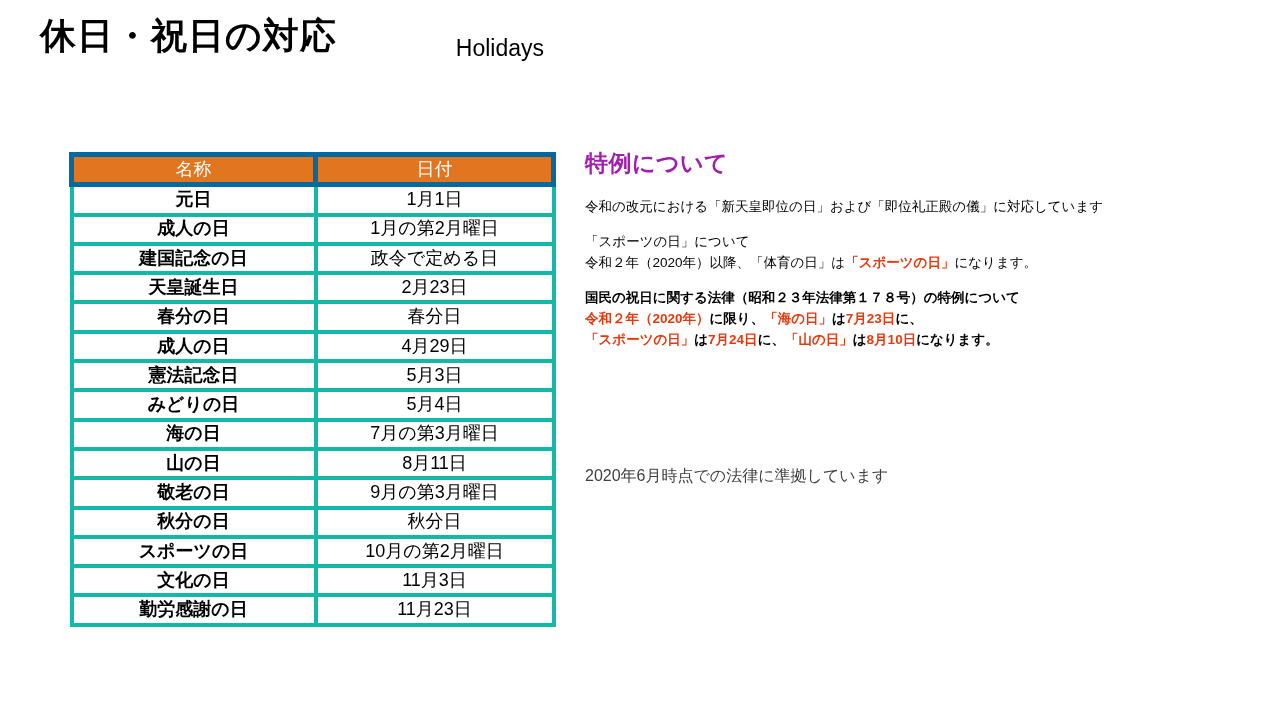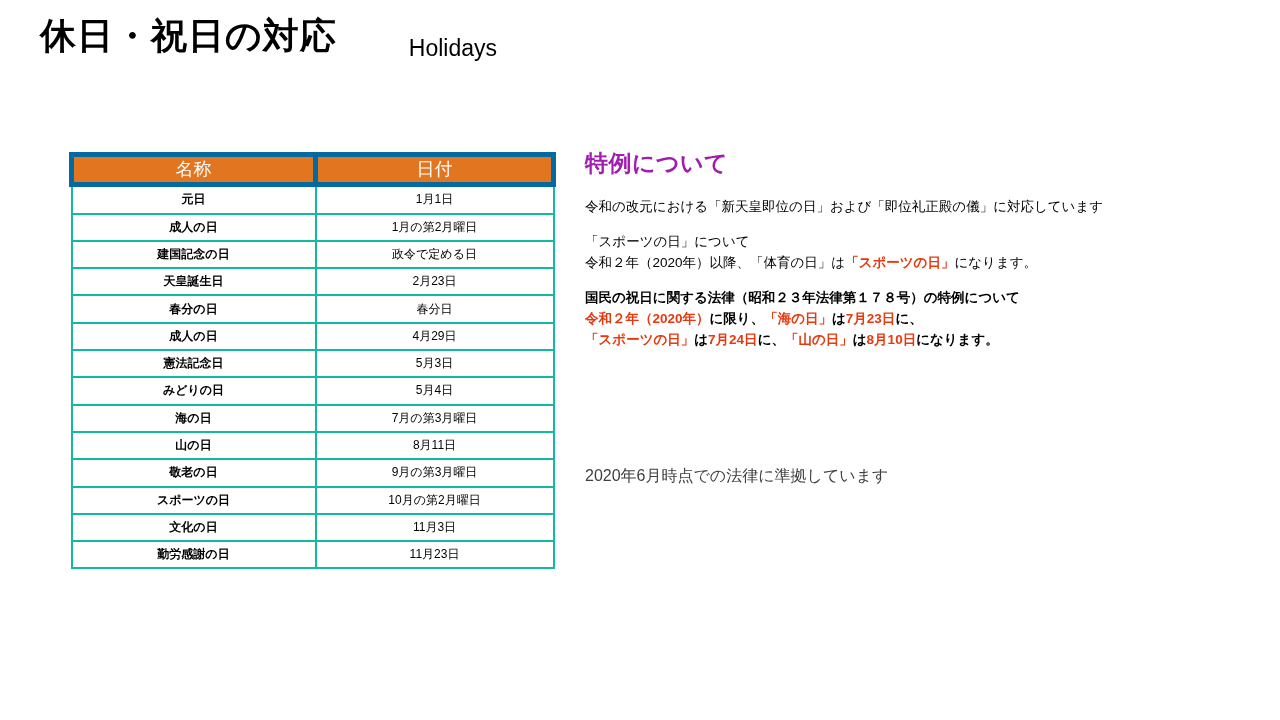--- a/index.html
+++ b/index.html
@@ -16,20 +16,21 @@
     position: relative;
   }
 
   
   .title-row {
     position: absolute;
     left: 40px;
     top: 12px;
     display: flex;
     align-items: baseline;
+    gap: 47px;
   }
   .title-main {
     font-size: 36px;
     font-weight: bold;
     letter-spacing: 1px;
     color: #000000;
     white-space: nowrap;
   }
   .title-sub {
     font-size: 23px;
@@ -48,26 +49,26 @@
     top: 152px;
     width: 482px;
   }
   table.holidays {
     border-collapse: collapse;
     width: 482px;
     table-layout: fixed;
   }
   table.holidays th,
   table.holidays td {
-    border: 2px solid #14b8a6;
+    border: 4px solid #14b8a6;
     height: 25.3px;
     padding: 0 4px;
     text-align: center;
     vertical-align: middle;
-    font-size: 12px;
+    font-size: 18px;
     line-height: 1.1;
     white-space: nowrap;
   }
   table.holidays th {
     background: #E2751F;
     color: #ffffff;
     font-weight: normal;
     font-size: 18px;
     border: 5px solid #0369a1;
   }
@@ -176,20 +177,24 @@
         <td class="name-cell">海の日</td>
         <td class="date-cell">7月の第3月曜日</td>
       </tr>
       <tr>
         <td class="name-cell">山の日</td>
         <td class="date-cell">8月11日</td>
       </tr>
       <tr>
         <td class="name-cell">敬老の日</td>
         <td class="date-cell">9月の第3月曜日</td>
+      </tr>
+      <tr>
+        <td class="name-cell">秋分の日</td>
+        <td class="date-cell">秋分日</td>
       </tr>
       <tr>
         <td class="name-cell">スポーツの日</td>
         <td class="date-cell">10月の第2月曜日</td>
       </tr>
       <tr>
         <td class="name-cell">文化の日</td>
         <td class="date-cell">11月3日</td>
       </tr>
       <tr>

